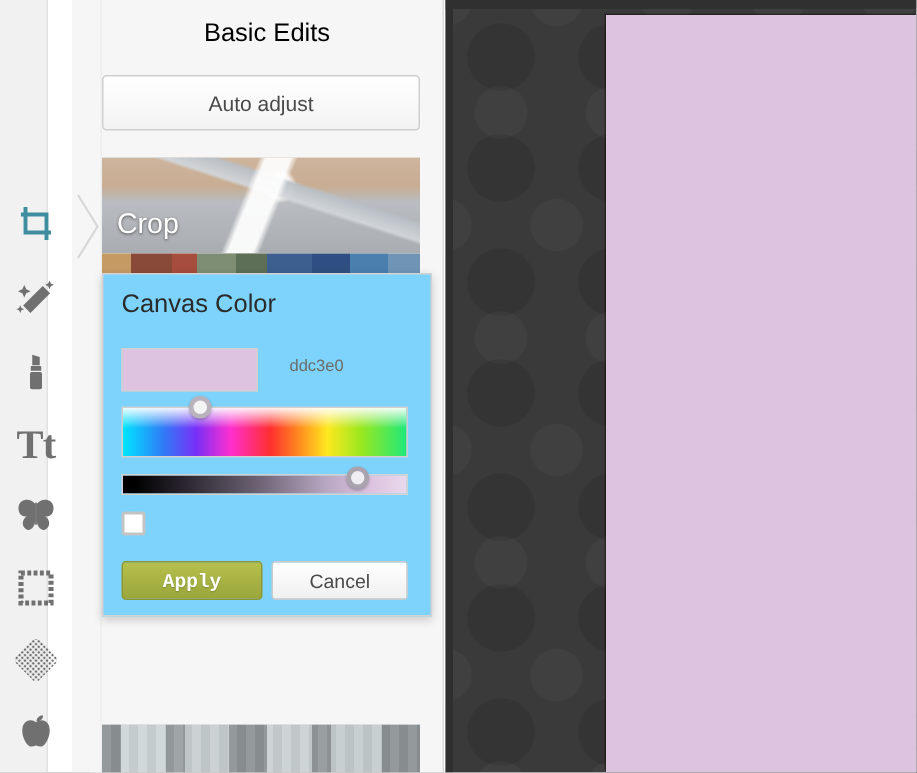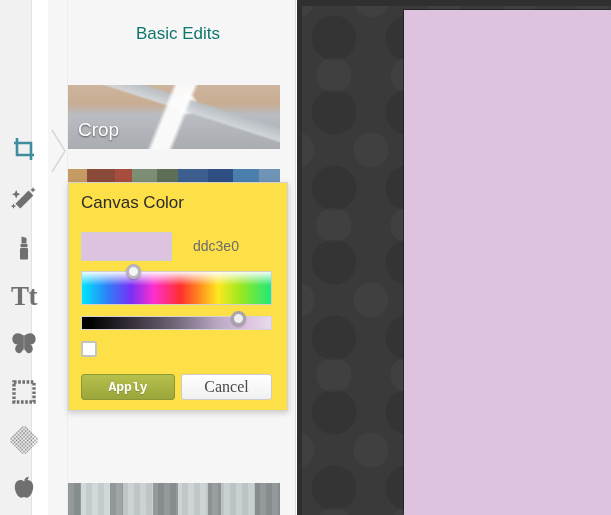--- a/index.html
+++ b/index.html
@@ -55,24 +55,24 @@
   
   #edits-panel {
     position: absolute; left: 60px; top: 0;
     width: 236px; height: 515px;
     background: #f6f6f6;
     border-right: 1px solid #d9d9d9;
     z-index: 2;
     overflow: hidden;
   }
   #panel-title {
-    position: absolute; left: 8px; top: 24px;
+    position: absolute; left: 8px; top: 12px;
     width: 220px;
     text-align: center;
-    font-size: 17px; color: #0f766e;
+    font-size: 17px; color: #000000;
   }
   #auto-adjust-button {
     position: absolute; left: 8px; top: 50px;
     width: 212px; height: 37px;
     background: linear-gradient(#ffffff, #f3f3f3);
     border: 1px solid #cfcfcf;
     border-radius: 3px;
     font-size: 14px; color: #4a4a4a;
     cursor: pointer;
     display: flex; align-items: center; justify-content: center;
@@ -126,38 +126,38 @@
         #c9d0d2 26% 40%, #8e9496 40% 52%,
         #cbd2d4 52% 66%, #949a9c 66% 72%,
         #c6cdcf 72% 88%, #8e9496 88% 100%),
       linear-gradient(180deg, #aab1b3, #83898b);
   }
 
   
   #canvas-color-dialog {
     position: absolute; left: 68px; top: 182px;
     width: 220px; height: 229px;
-    background: #fde047;
+    background: #7dd3fc;
     border: 1px solid #d2d2d2;
     box-shadow: 0 2px 6px rgba(0,0,0,.18);
     z-index: 6;
   }
   #dialog-title {
     position: absolute; left: 12px; top: 10px;
     font-size: 17px; color: #2b2b2b;
   }
   #color-swatch {
     position: absolute; left: 12px; top: 49px;
     width: 91px; height: 29px;
     border: 1px solid #d0d0d0;
     cursor: pointer;
   }
   #hex-value {
     position: absolute; left: 124px; top: 55px;
-    font-size: 14px; color: #6c6c6c;
+    font-size: 11px; color: #6c6c6c;
   }
 
   #sv-picker {
     position: absolute; left: 12px; top: 88px;
     width: 191px; height: 34px;
     border: 1px solid #cfcfcf;
     background:
       linear-gradient(180deg, rgba(255,255,255,.92) 0%, rgba(255,255,255,0) 42%, rgba(255,255,255,0) 100%),
       linear-gradient(90deg,
         #00e5ff 0%, #2f7df7 14%, #7a2ff7 26%,
@@ -216,24 +216,23 @@
     cursor: pointer;
     text-shadow: 0 1px 1px rgba(0,0,0,.2);
     font-family: Liberation Mono, monospace;
   }
   #cancel-button {
     position: absolute; left: 112px; top: 191px;
     width: 91px; height: 26px;
     background: linear-gradient(#ffffff, #f0f0f0);
     border: 1px solid #cbcbcb;
     border-radius: 3px;
-    color: #4a4a4a; font-size: 16px;
+    color: #4a4a4a; font-size: 13px;
     display: flex; align-items: center; justify-content: center;
     cursor: pointer;
-    font-family: Liberation Serif, serif;
   }
 
   
   #workspace {
     position: absolute; left: 297px; top: 0;
     width: 314px; height: 515px;
     background-color: #3a3a3a;
     background-image:
       radial-gradient(circle at 0 0, rgba(255,255,255,.030) 0 17px, transparent 18px),
       radial-gradient(circle at 74px 0, rgba(255,255,255,.030) 0 17px, transparent 18px),
@@ -271,22 +270,25 @@
   <div id="workspace">
     <div id="workspace-leftedge"></div>
     <div id="workspace-topbar"></div>
     <div id="image-canvas" style="background: rgb(221, 195, 224);"></div>
   </div>
 
   <div id="edits-panel">
 
     <div id="panel-title">Basic Edits</div>
 
-
-    <div class="thumb-card" style="top:85px;padding-left:16px;">
+    <div id="auto-adjust-button">
+      <span>Auto adjust</span>
+    </div>
+
+    <div class="thumb-card" style="top:105px;padding-left:16px;">
       <div class="thumb-art art-crop"></div>
       <span class="thumb-label">Crop</span>
     </div>
 
     <div class="thumb-card art-strips" style="top:169px; height:18px;"></div>
 
 
     <div class="thumb-card" style="top:483px;">
       <div class="thumb-art art-exposure"></div>
 

